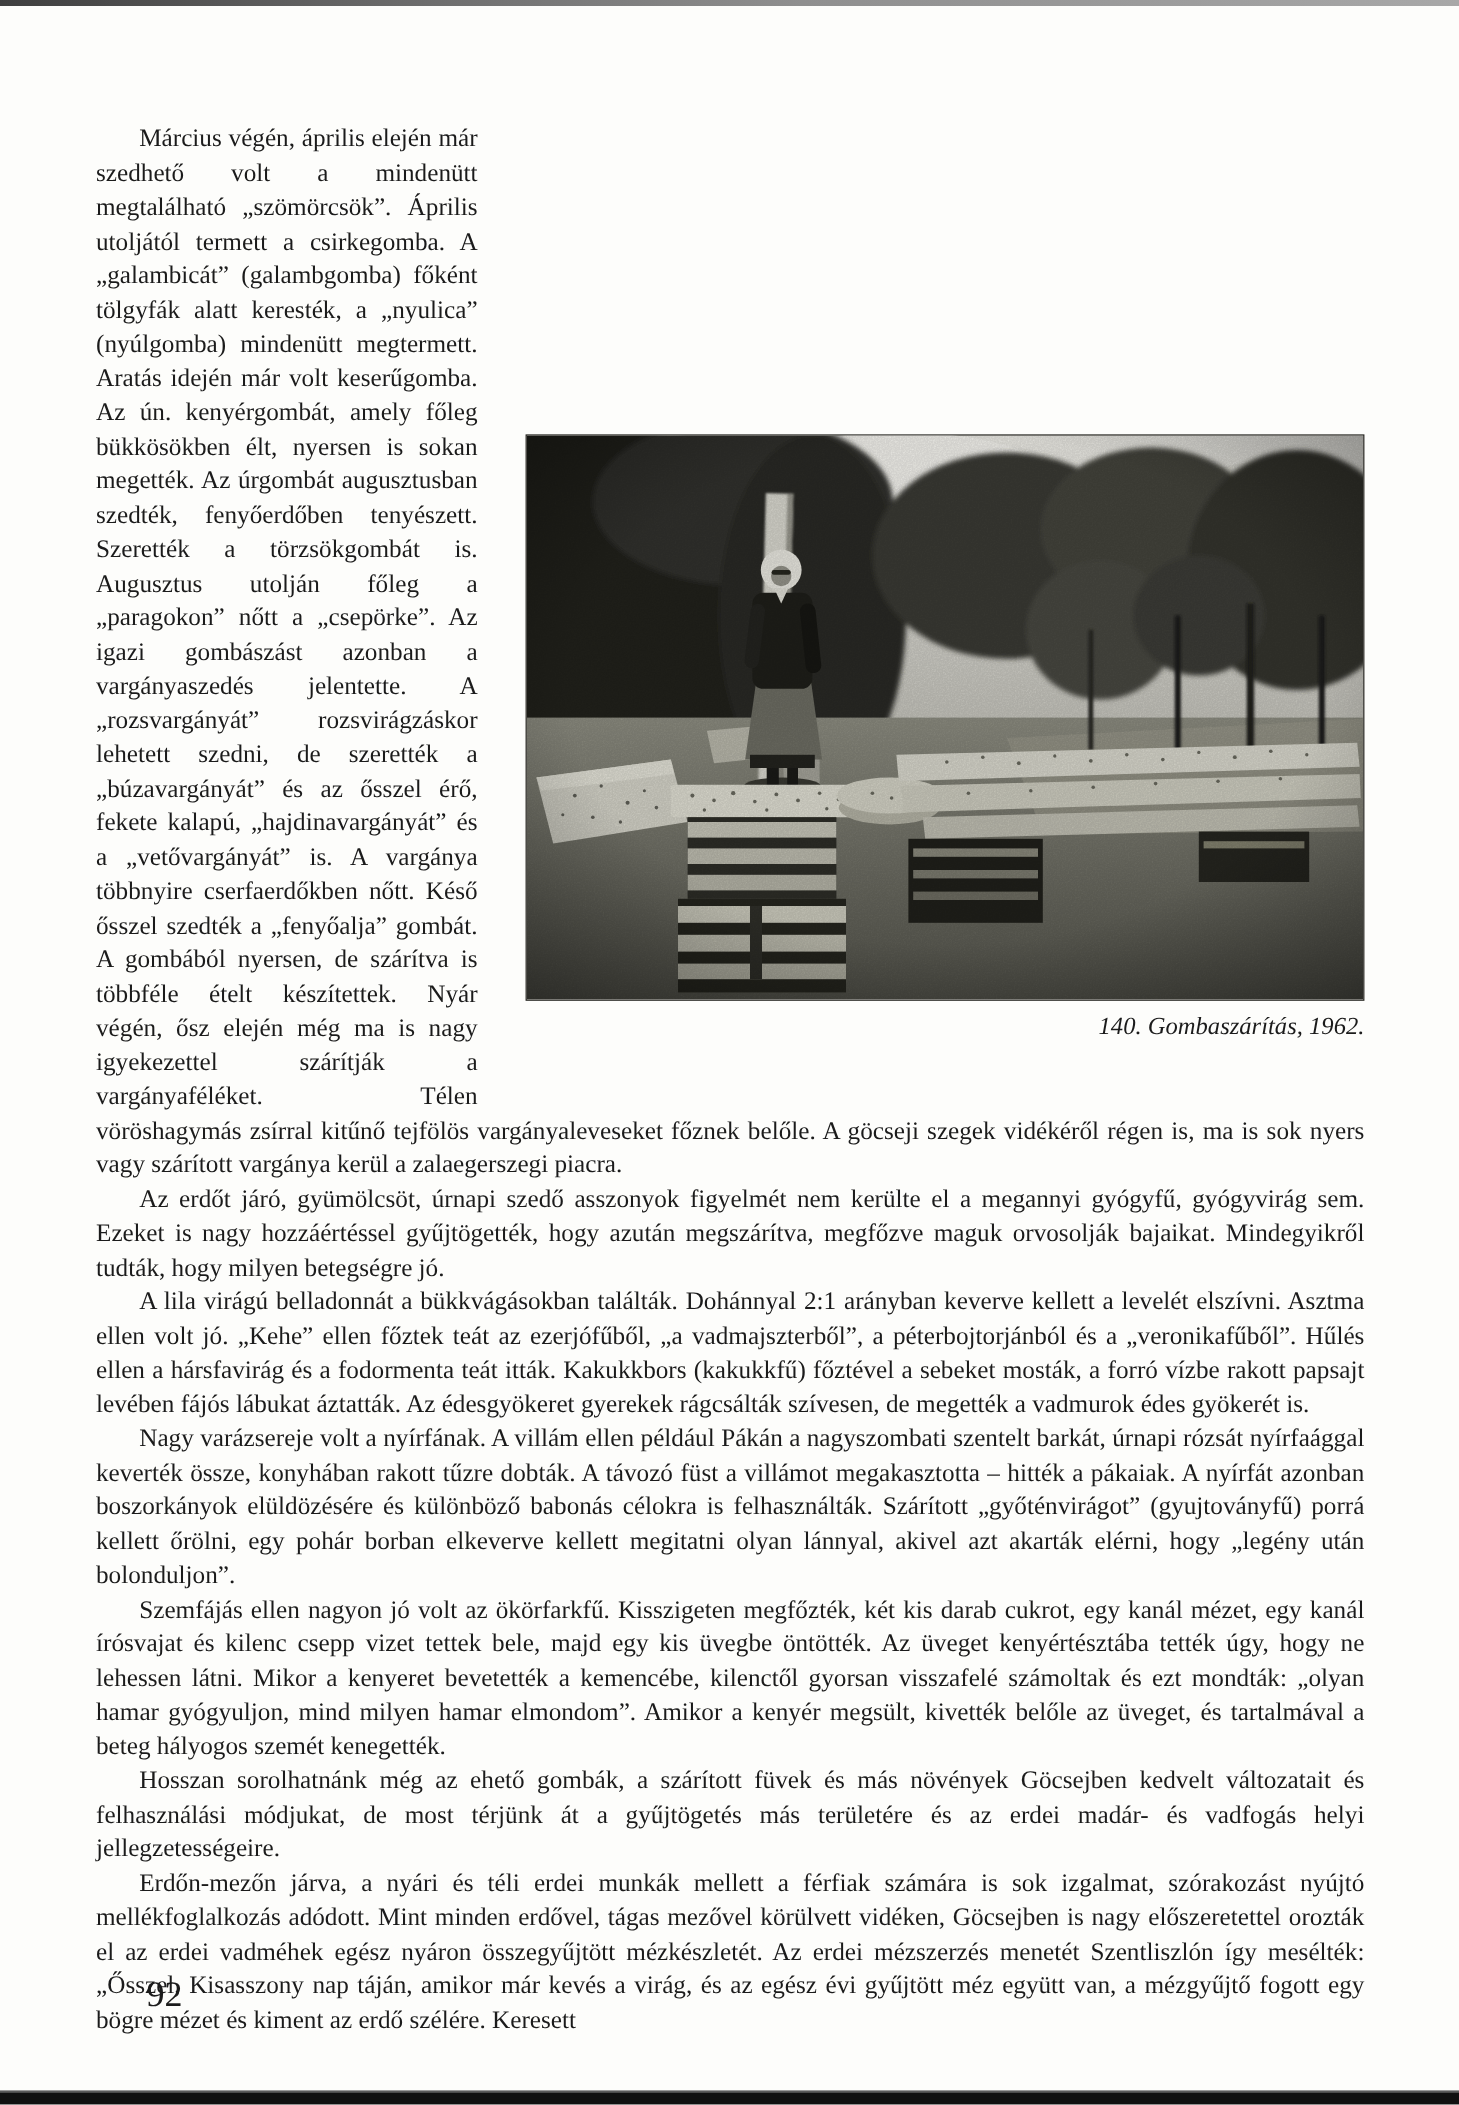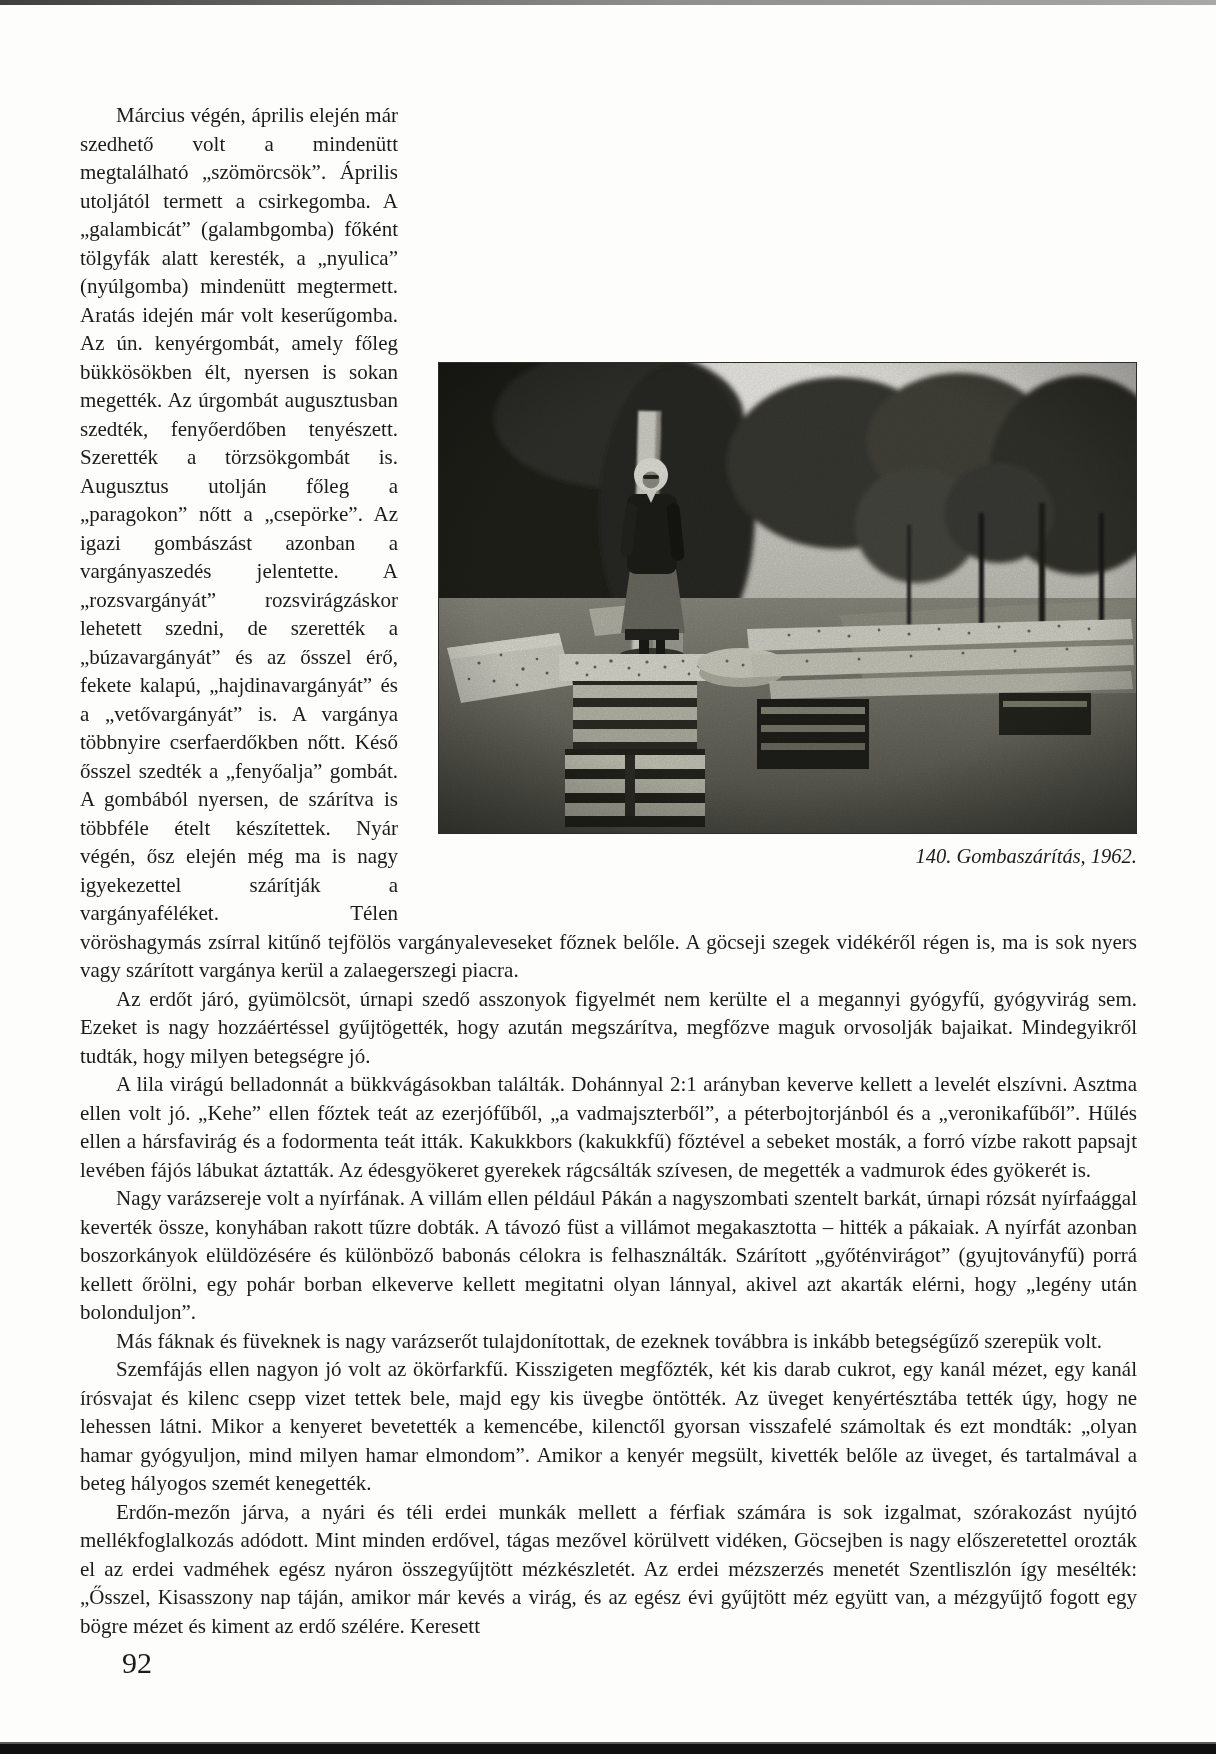--- a/index.html
+++ b/index.html
@@ -222,21 +222,21 @@
           <rect x="0" y="0" width="697" height="470" filter="url(#grain)" opacity="0.15"></rect>
         </svg>
       </div>
       <figcaption>140. Gombaszárítás, 1962.</figcaption>
     </figure>
 
   <p>Március végén, április elején már szedhető volt a mindenütt megtalálható „szömörcsök”. Április utoljától termett a csirkegomba. A „galambicát” (galambgomba) főként tölgyfák alatt keresték, a „nyulica” (nyúlgomba) mindenütt megtermett. Aratás idején már volt keserűgomba. Az ún. kenyérgombát, amely főleg bükkösökben élt, nyersen is sokan megették. Az úrgombát augusztusban szedték, fenyőerdőben tenyészett. Szerették a törzsökgombát is. Augusztus utolján főleg a „paragokon” nőtt a „csepörke”. Az igazi gombászást azonban a vargányaszedés jelentette. A „rozsvargányát” rozsvirágzáskor lehetett szedni, de szerették a „búzavargányát” és az ősszel érő, fekete kalapú, „hajdinavargányát” és a „vetővargányát” is. A vargánya többnyire cserfaerdőkben nőtt. Késő ősszel szedték a „fenyőalja” gombát. A gombából nyersen, de szárítva is többféle ételt készítettek. Nyár végén, ősz elején még ma is nagy igyekezettel szárítják a vargányaféléket. Télen vöröshagymás zsírral kitűnő tejfölös vargányaleveseket főznek belőle. A göcseji szegek vidékéről régen is, ma is sok nyers vagy szárított vargánya kerül a zalaegerszegi piacra.</p>
       <p>Az erdőt járó, gyümölcsöt, úrnapi szedő asszonyok figyelmét nem kerülte el a megannyi gyógyfű, gyógyvirág sem. Ezeket is nagy hozzáértéssel gyűjtögették, hogy azután megszárítva, megfőzve maguk orvosolják bajaikat. Mindegyikről tudták, hogy milyen betegségre jó.</p>
       <p>A lila virágú belladonnát a bükkvágásokban találták. Dohánnyal 2:1 arányban keverve kellett a levelét elszívni. Asztma ellen volt jó. „Kehe” ellen főztek teát az ezerjófűből, „a vadmajszterből”, a péterbojtorjánból és a „veronikafűből”. Hűlés ellen a hársfavirág és a fodormenta teát itták. Kakukkbors (kakukkfű) főztével a sebeket mosták, a forró vízbe rakott papsajt levében fájós lábukat áztatták. Az édesgyökeret gyerekek rágcsálták szívesen, de megették a vadmurok édes gyökerét is.</p>
       <p>Nagy varázsereje volt a nyírfának. A villám ellen például Pákán a nagyszombati szentelt barkát, úrnapi rózsát nyírfaággal keverték össze, konyhában rakott tűzre dobták. A távozó füst a villámot megakasztotta – hitték a pákaiak. A nyírfát azonban boszorkányok elüldözésére és különböző babonás célokra is felhasználták. Szárított „győténvirágot” (gyujtoványfű) porrá kellett őrölni, egy pohár borban elkeverve kellett megitatni olyan lánnyal, akivel azt akarták elérni, hogy „legény után bolonduljon”.</p>
-      <p>Más fáknak és füveknek is nagy varázserőt tulajdonítottak, de ezeknek továbbra is inkább betegségűző szerepük volt.</p>
       <p>Szemfájás ellen nagyon jó volt az ökörfarkfű. Kisszigeten megfőzték, két kis darab cukrot, egy kanál mézet, egy kanál írósvajat és kilenc csepp vizet tettek bele, majd egy kis üvegbe öntötték. Az üveget kenyértésztába tették úgy, hogy ne lehessen látni. Mikor a kenyeret bevetették a kemencébe, kilenctől gyorsan visszafelé számoltak és ezt mondták: „olyan hamar gyógyuljon, mind milyen hamar elmondom”. Amikor a kenyér megsült, kivették belőle az üveget, és tartalmával a beteg hályogos szemét kenegették.</p>
+      <p>Hosszan sorolhatnánk még az ehető gombák, a szárított füvek és más növények Göcsejben kedvelt változatait és felhasználási módjukat, de most térjünk át a gyűjtögetés más területére és az erdei madár- és vadfogás helyi jellegzetességeire.</p>
       <p>Erdőn-mezőn járva, a nyári és téli erdei munkák mellett a férfiak számára is sok izgalmat, szórakozást nyújtó mellékfoglalkozás adódott. Mint minden erdővel, tágas mezővel körülvett vidéken, Göcsejben is nagy előszeretettel orozták el az erdei vadméhek egész nyáron összegyűjtött mézkészletét. Az erdei mézszerzés menetét Szentliszlón így mesélték: „Ősszel, Kisasszony nap táján, amikor már kevés a virág, és az egész évi gyűjtött méz együtt van, a mézgyűjtő fogott egy bögre mézet és kiment az erdő szélére. Keresett</p>
     </div>
 
   <div class="page-number">92</div>
 
   <div class="edge-bar-bottom"></div>
 </div>
 
 </body></html>

